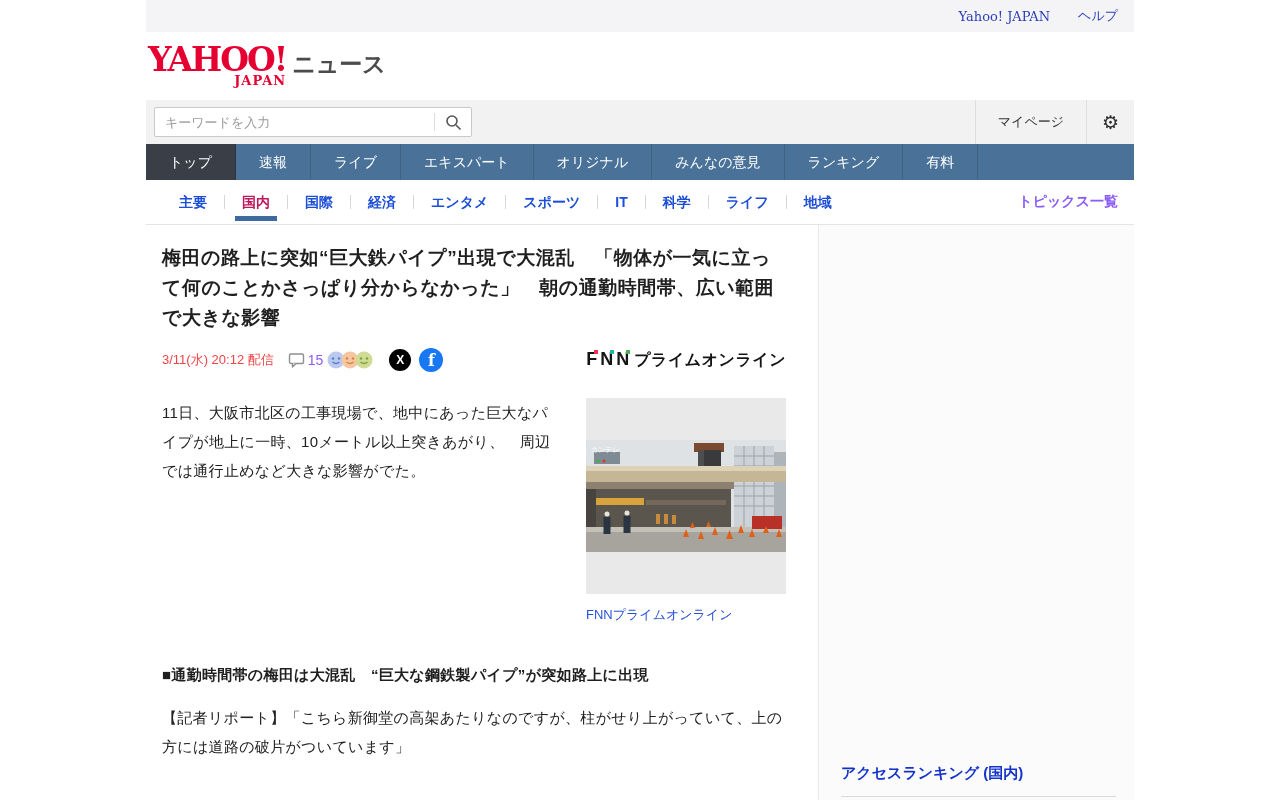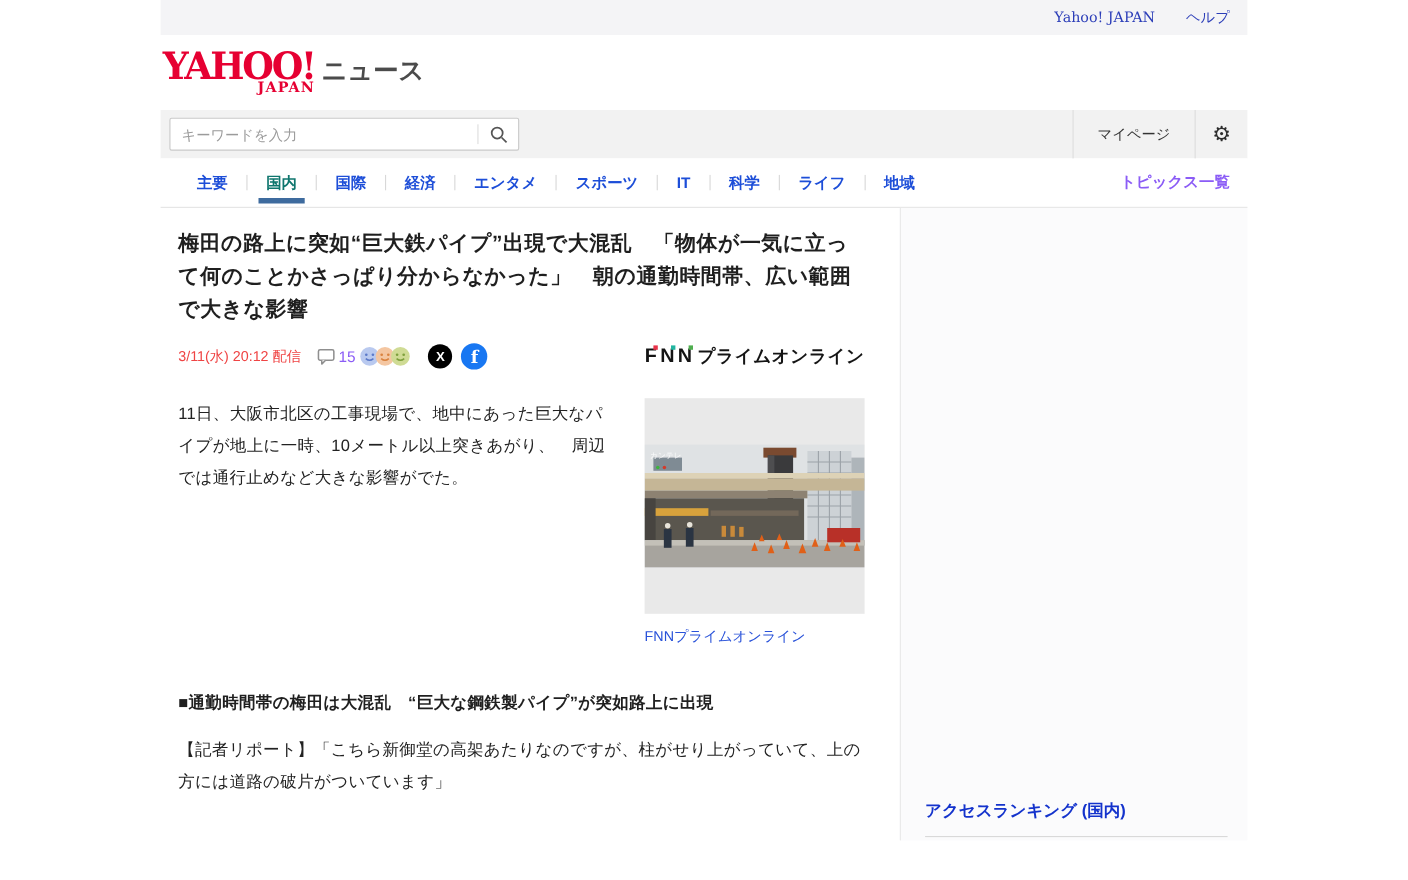--- a/index.html
+++ b/index.html
@@ -43,21 +43,21 @@
   .navbar { background:#4a7299; height:36px; display:flex; }
   .nav-tab { color:#fff; font-size:14px; line-height:36px; padding:0 23px; cursor:pointer;
     border-right:1px solid rgba(0,0,0,0.14); white-space:nowrap; }
   .nav-tab.active { background:#3a3f47; }
 
   
   .catrow { background:#fff; height:45px; display:flex; align-items:center; padding:0 16px;
     border-bottom:1px solid #e4e4e4; }
   .cat-item { position:relative; font-size:14px; font-weight:bold; color:#1d4ed8; padding:0 17px;
     cursor:pointer; height:45px; line-height:45px; white-space:nowrap; }
-  .cat-item.active { color:#0f766e; }
+  .cat-item.active { color:#be185d; }
   .cat-item.active::after { content:""; position:absolute; left:10px; right:10px; bottom:4px;
     height:5px; background:#3e6b9e; }
   .cat-sep { width:1px; height:14px; background:#d8d8d8; }
   .topics-link { margin-left:auto; font-size:14px; font-weight:bold; color:#8b5cf6; cursor:pointer; }
 
   
   .main { display:flex; height:575px; }
   .article-col { width:672px; padding:18px 32px 0 16px; }
   .sidebar { flex:1; border-left:1px solid #e8e8e8; background:#fbfbfc; position:relative; }
   .ranking { position:absolute; bottom:3px; left:22px; right:18px; border-bottom:1px solid #d9d9d9;
@@ -129,20 +129,30 @@
         </svg>
       </button>
     </div>
     <div class="spacer"></div>
     <div class="user-item">マイページ</div>
     <div class="gear-cell">
       <span>⚙</span>
     </div>
   </div>
 
+  <div class="navbar">
+    <div class="nav-tab active">トップ</div>
+    <div class="nav-tab">速報</div>
+    <div class="nav-tab">ライブ</div>
+    <div class="nav-tab">エキスパート</div>
+    <div class="nav-tab">オリジナル</div>
+    <div class="nav-tab">みんなの意見</div>
+    <div class="nav-tab">ランキング</div>
+    <div class="nav-tab">有料</div>
+  </div>
 
   <div class="catrow">
     <div class="cat-item">主要</div>
     <span class="cat-sep"></span>
     <div class="cat-item active">国内</div>
     <span class="cat-sep"></span>
     <div class="cat-item">国際</div>
     <span class="cat-sep"></span>
     <div class="cat-item">経済</div>
     <span class="cat-sep"></span>

